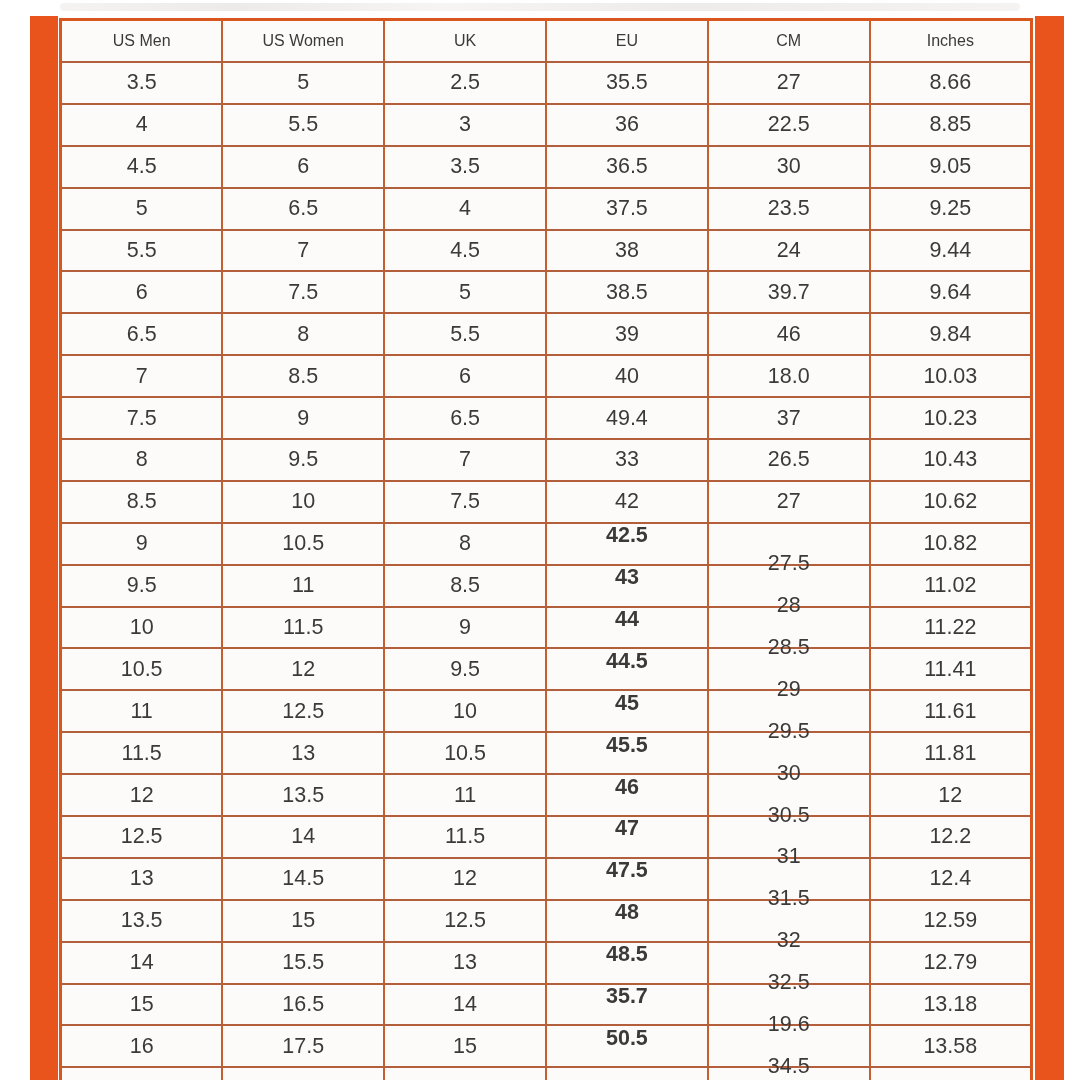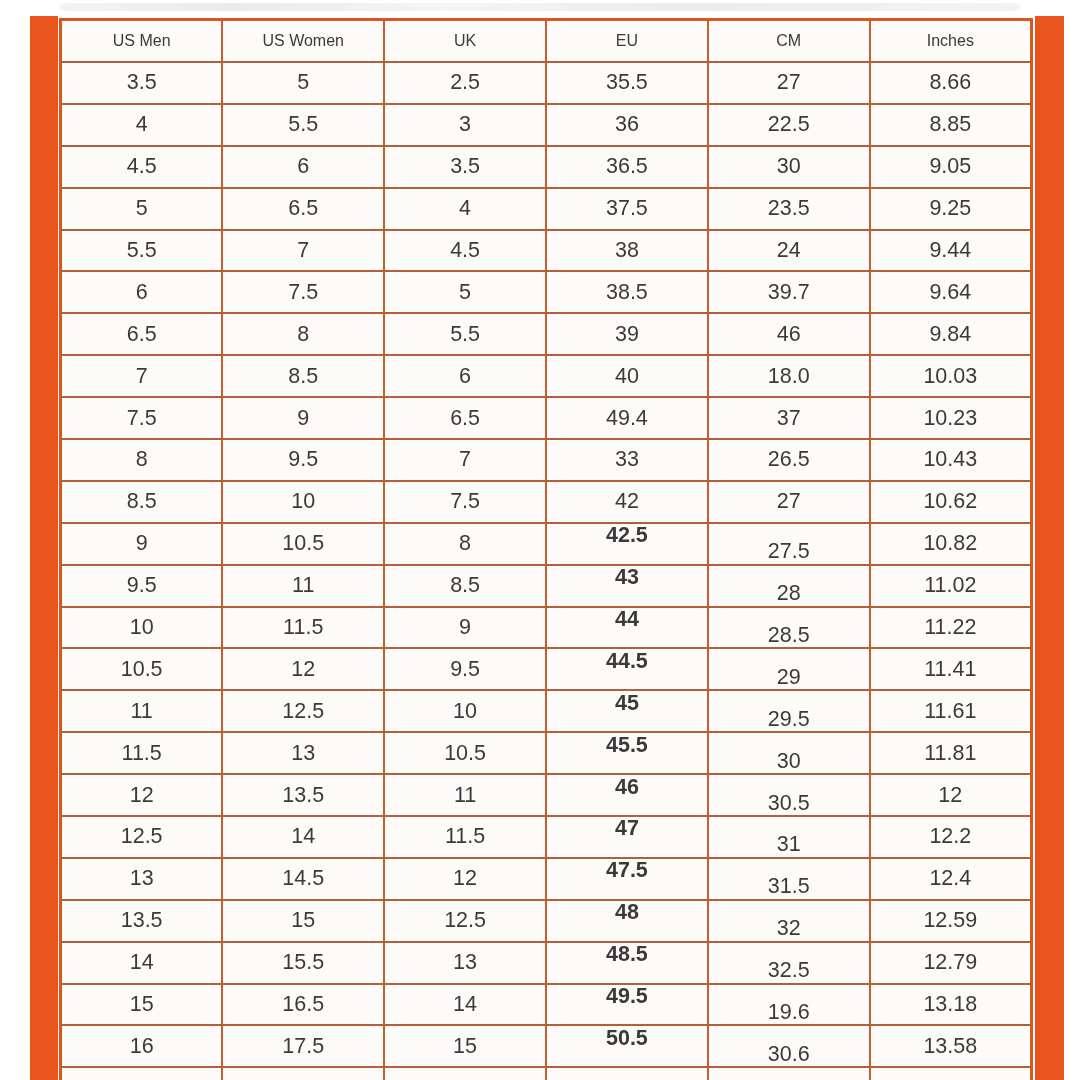--- a/index.html
+++ b/index.html
@@ -68,21 +68,21 @@
     font-size: 16px;
     font-weight: 400;
   }
   td {
     height: 39.9px;
     font-size: 21.5px;
     font-weight: 400;
   }
   td .v { position: relative; display: inline-block; }
   td.shift-up .v   { top: -8px; font-weight: bold; }
-  td.shift-dn .v   { top: 8px; text-align: center; }
+  td.shift-dn .v   { top: 20px; text-align: center; }
   td.shift-dn2 .v  { top: 0; }
   tr.partial td { height: 40px; }
 </style>
 </head>
 <body>
 
 <div class="canvas">
   <div class="top-smudge"></div>
   <div class="accent-bar left"></div>
   <div class="accent-bar right"></div>
@@ -272,30 +272,30 @@
             <td><span class="v">15.5</span></td>
             <td><span class="v">13</span></td>
             <td class="shift-up"><span class="v">48.5</span></td>
             <td class="shift-dn"><span class="v">32.5</span></td>
             <td class="shift-dn2"><span class="v">12.79</span></td>
           </tr>
           <tr>
             <td><span class="v">15</span></td>
             <td><span class="v">16.5</span></td>
             <td><span class="v">14</span></td>
-            <td class="shift-up"><span class="v">49.5</span></td>
+            <td class="shift-up"><span class="v">35.7</span></td>
             <td class="shift-dn"><span class="v">19.6</span></td>
             <td class="shift-dn2"><span class="v">13.18</span></td>
           </tr>
           <tr>
             <td><span class="v">16</span></td>
             <td><span class="v">17.5</span></td>
             <td><span class="v">15</span></td>
             <td class="shift-up"><span class="v">50.5</span></td>
-            <td class="shift-dn"><span class="v">30.6</span></td>
+            <td class="shift-dn"><span class="v">34.5</span></td>
             <td class="shift-dn2"><span class="v">13.58</span></td>
           </tr>
           <tr class="partial">
             <td></td>
             <td></td>
             <td></td>
             <td></td>
             <td></td>
             <td></td>
           </tr>

